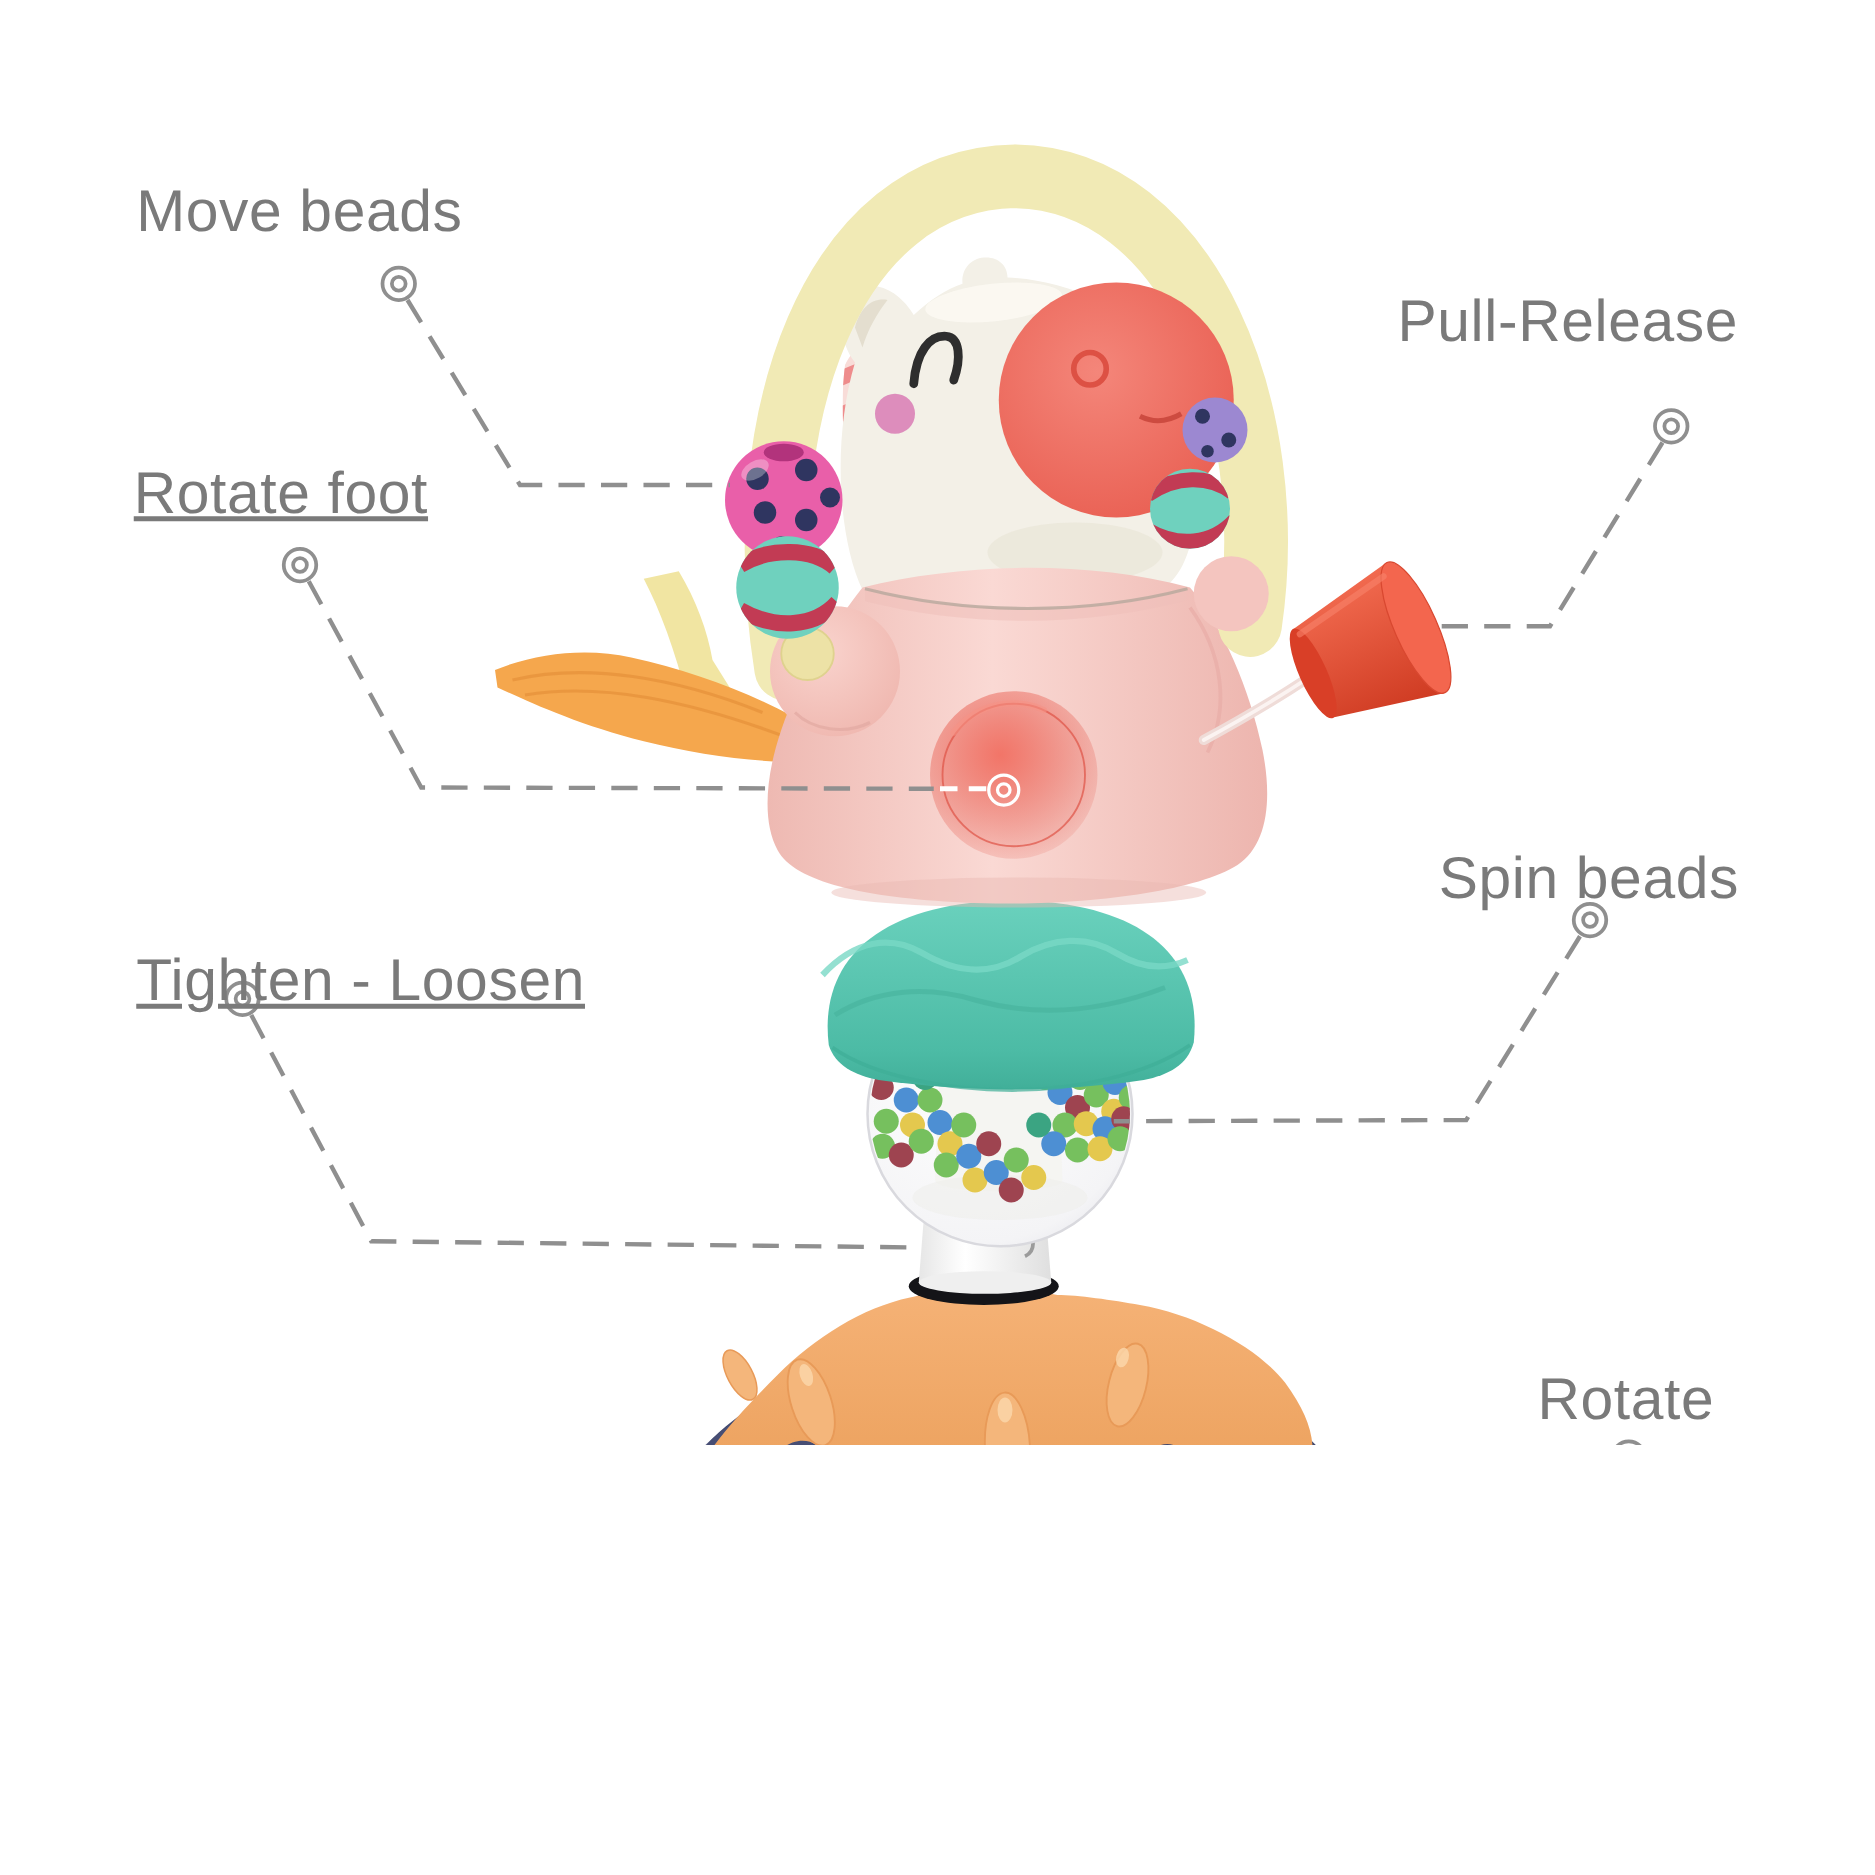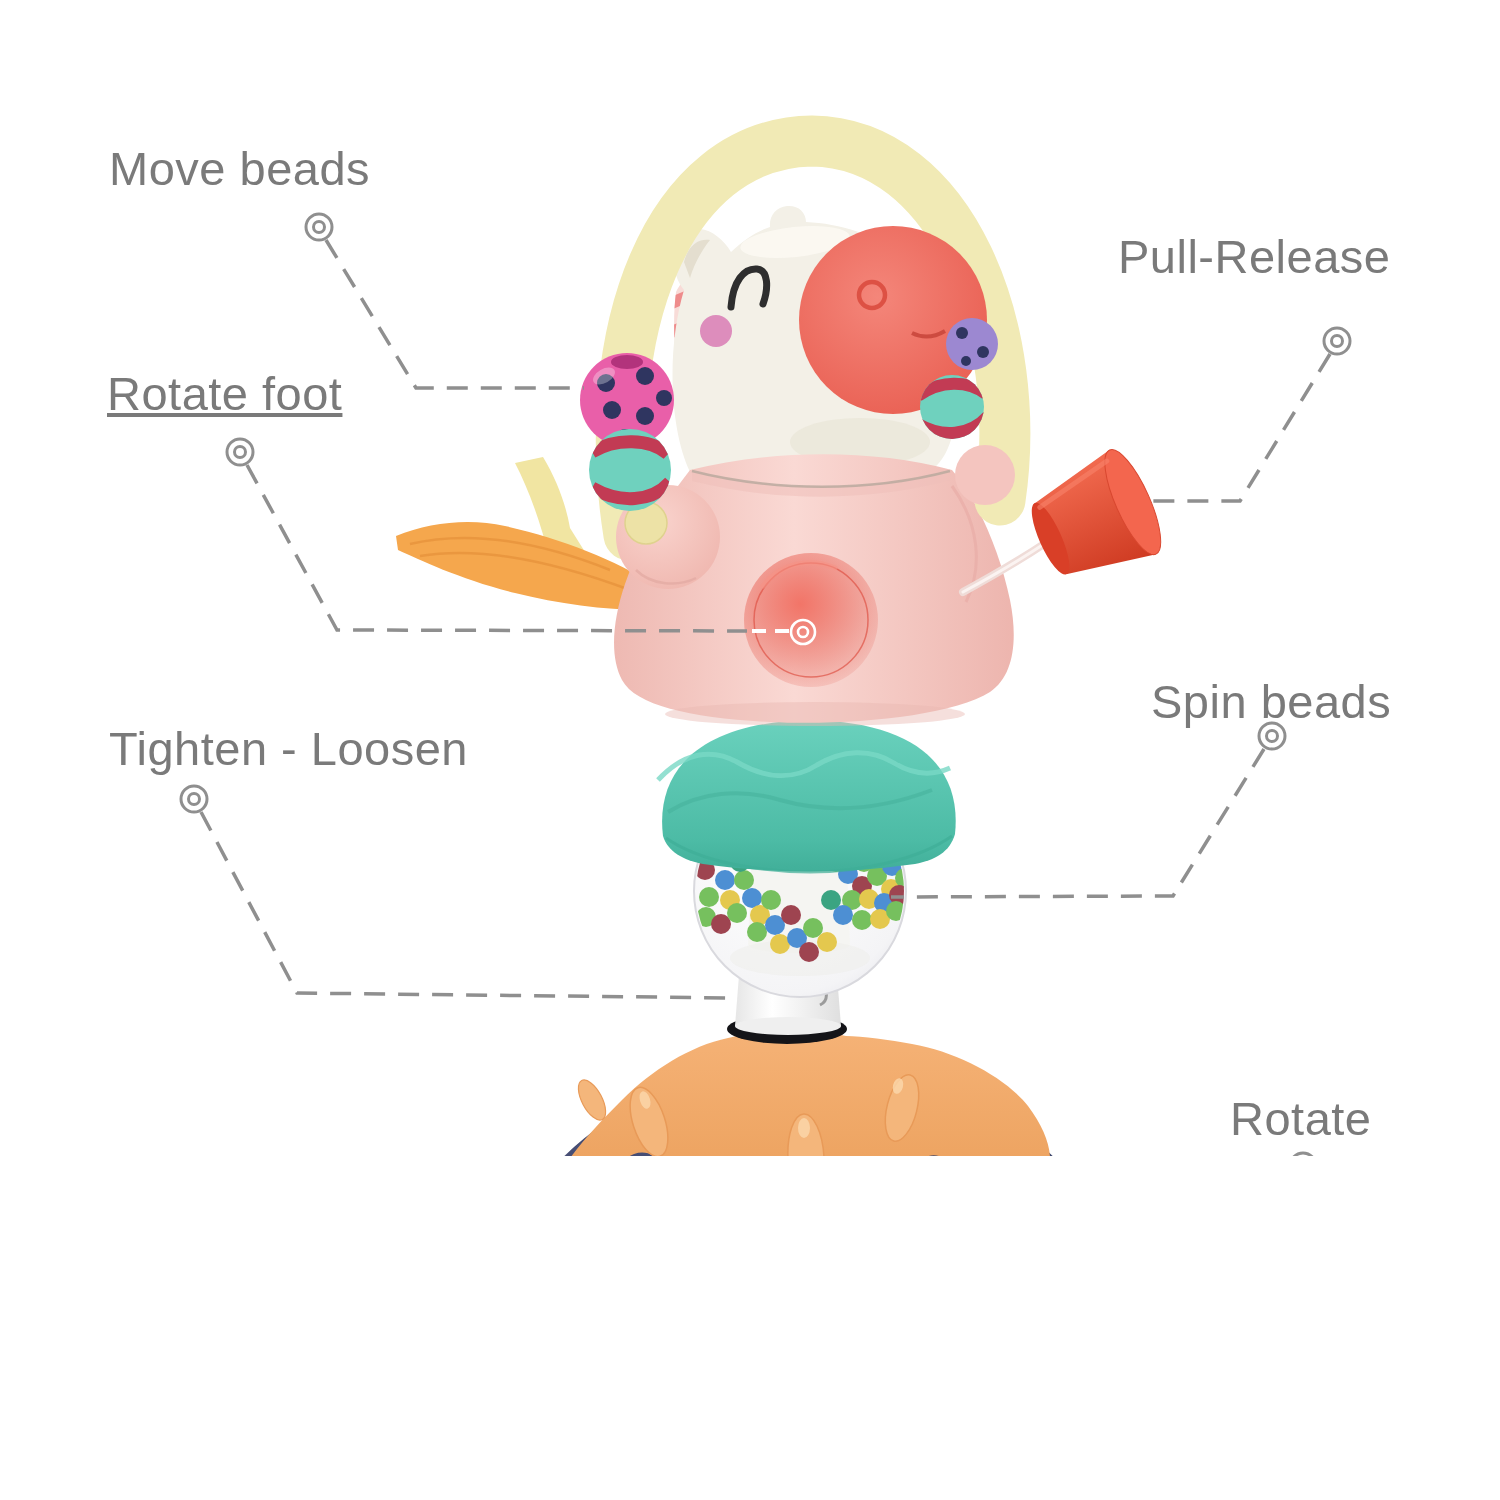--- a/index.html
+++ b/index.html
@@ -3,21 +3,21 @@
 <meta charset="utf-8">
 <style>
   html,body{margin:0;padding:0;background:#fff;}
   .stage{position:relative;width:1500px;height:1156px;background:#ffffff;overflow:hidden;
          font-family:"Liberation Sans", sans-serif;}
   .scene{position:absolute;left:0;top:0;width:1500px;height:1500px;}
   .callout-label{position:absolute;font-size:47px;line-height:1.1;color:#7a7a7a;
                  letter-spacing:0.5px;white-space:nowrap;}
   .lbl-move{left:109px;top:143px;}
   .lbl-rotate{left:107px;top:368px;text-decoration:underline;}
-  .lbl-tighten{left:109px;top:723px;}
+  .lbl-tighten{left:109px;top:758px;text-decoration:underline;}
   .lbl-pull{left:1118px;top:231px;text-align:center;}
   .lbl-spin{left:1151px;top:660px;margin-top:16px;}
   .lbl-suction{left:1230px;top:1093px;}
 </style>
 </head>
 <body>
 
 <div class="stage">
 
 <svg class="scene" viewBox="0 0 1500 1500" aria-hidden="true">

